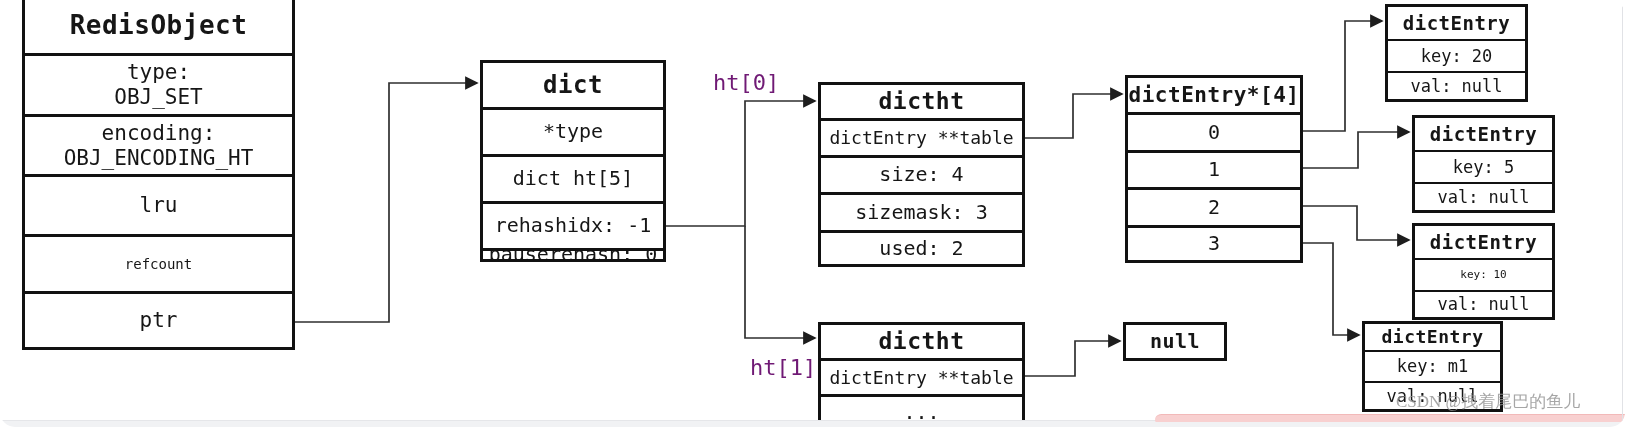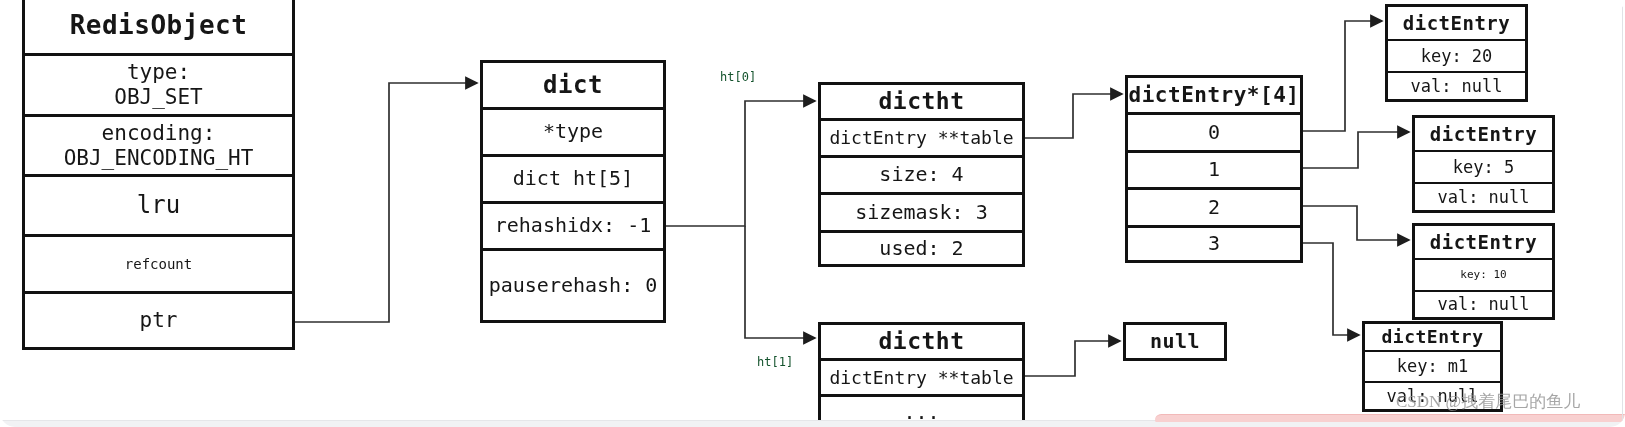--- a/index.html
+++ b/index.html
@@ -16,23 +16,22 @@
     display:flex;align-items:center;justify-content:center;
     border-bottom:3px solid #111;box-sizing:border-box;
     white-space:pre-line;text-align:center;line-height:1.18;overflow:hidden;
   }
   .cell:last-child{border-bottom:none;text-align:right;}
   .grow{flex:1;}
   .title{font-weight:bold;letter-spacing:0.5px;}
   .thinbox{border-width:3px;}
   .thinbox .cell{border-bottom-width:2px;}
   .ptr-label{
-    position:absolute;z-index:3;color:#14532d;font-size:12px;
+    position:absolute;z-index:3;color:#701a75;font-size:22px;
     font-family:"DejaVu Sans Mono","Liberation Mono",monospace;
-    margin-left:7px;
   }
   .watermark{
     position:absolute;z-index:6;color:rgba(150,150,150,0.85);font-size:17px;
     font-family:Liberation Serif, serif;white-space:nowrap;
   }
   .bottom-strip{
     position:absolute;z-index:4;left:0;right:0;top:420px;height:7px;
     background:#f1f2f4;border-top:1px solid #e5e6e9;
   }
   .pink-bar{
@@ -66,26 +65,26 @@
       <polyline points="1024,376 1075,376 1075,341 1120,341" marker-end="url(#ah)"></polyline>
     </g>
   </svg>
 
   <div class="box" style="left:22px;top:-5px;width:273px;height:355px">
     <div class="cell title" style="height:58px;font-size:26px">RedisObject</div>
     <div class="cell" style="height:61px;font-size:21px">type:
 OBJ_SET</div>
     <div class="cell" style="height:60px;font-size:21px">encoding:
 OBJ_ENCODING_HT</div>
-    <div class="cell" style="height:60px;font-size:24px">lru</div>
+    <div class="cell" style="height:60px;font-size:21px">lru</div>
     <div class="cell" style="height:57px;font-size:14px">refcount</div>
     <div class="cell grow" style="font-size:21px">ptr</div>
   </div>
 
-  <div class="box" style="left:480px;top:60px;width:186px;height:263px">
+  <div class="box" style="left:480px;top:60px;width:186px;height:202px">
     <div class="cell title" style="height:47px;font-size:24px">dict</div>
     <div class="cell" style="height:47px;font-size:20px">*type</div>
     <div class="cell" style="height:47px;font-size:20px">dict ht[5]</div>
     <div class="cell" style="height:47px;font-size:20px">rehashidx: -1</div>
     <div class="cell grow" style="font-size:20px">pauserehash: 0</div>
   </div>
 
   <div class="box" style="left:818px;top:82px;width:207px;height:185px">
     <div class="cell title" style="height:36px;font-size:23px">dictht</div>
     <div class="cell" style="height:37px;font-size:18px">dictEntry **table</div>

